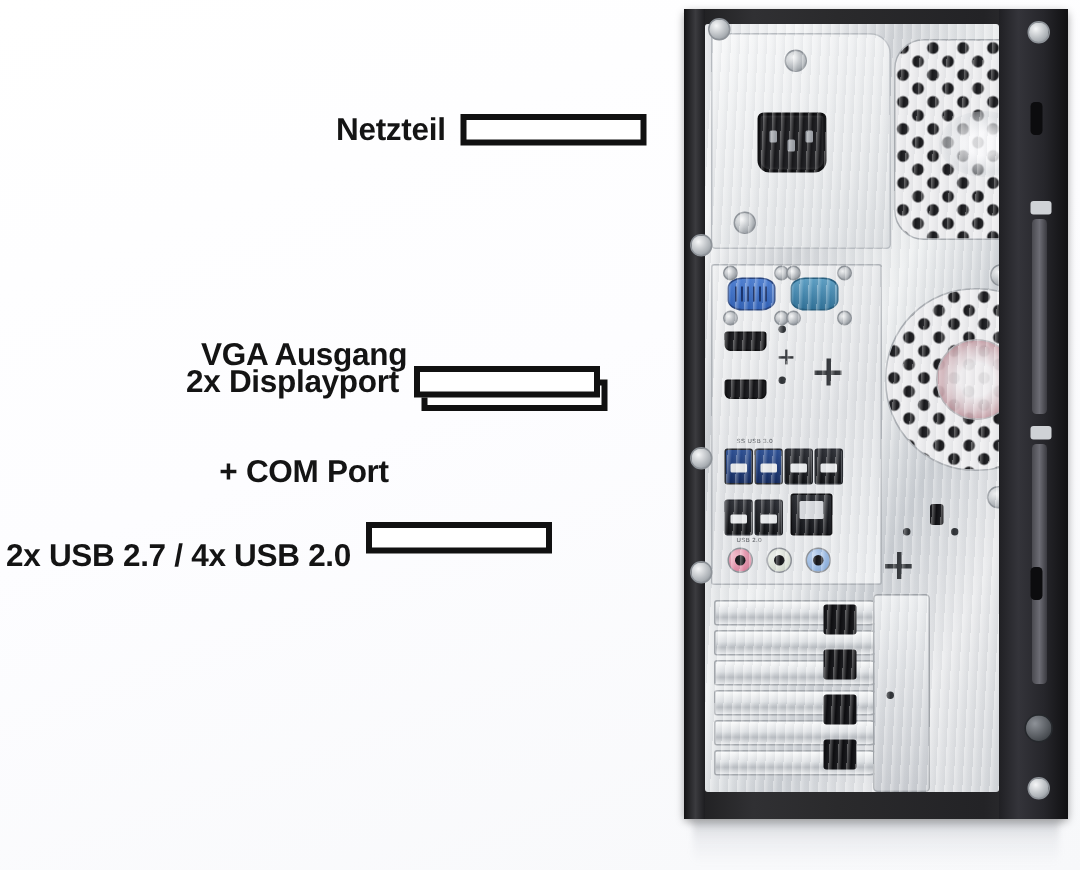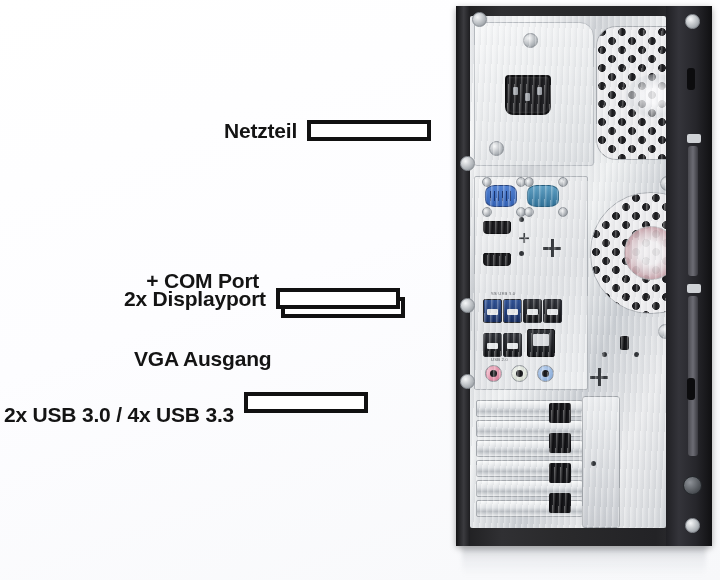--- a/index.html
+++ b/index.html
@@ -16,21 +16,20 @@
     font-family: "Liberation Sans", sans-serif;
     background: linear-gradient(160deg, #ffffff 0%, #fdfdff 45%, #f7f8fa 100%);
   }
 
   
   .callout {
     position: absolute;
     display: flex;
     align-items: center;
     white-space: pre;
-    margin-top: 44px;
   }
   .callout .label {
     font-weight: bold;
     color: #141414;
     font-size: 21px;
     line-height: 25px;
     letter-spacing: -0.2px;
   }
   .callout .label.two-line { line-height: 26px; }
   .callout .label.center { text-align: center; }
@@ -499,31 +498,31 @@
     <div class="chassis-screw" style="left:4px;  top:368px"></div>
   </div>
 
   <div class="callout" id="callout-netzteil">
     <div class="label">Netzteil</div>
     <div class="pointer-box"></div>
   </div>
 
   <div class="callout" id="callout-vga">
     <div class="label two-line center">
+      <div>VGA Ausgang</div>
       <div>+ COM Port</div>
-      <div>VGA Ausgang</div>
     </div>
     <div class="pointer-box" style="margin-bottom:26px"></div>
   </div>
 
   <div class="callout" id="callout-dp">
     <div class="label">2x Displayport</div>
     <div class="pointer-box"></div>
   </div>
 
   <div class="callout" id="callout-usb">
     <div class="label two-line left">
-      <div>2x USB 3.0 / 4x USB 3.3</div>
+      <div>2x USB 2.7 / 4x USB 2.0</div>
     </div>
     <div class="pointer-box" style="margin-bottom:26px"></div>
   </div>
 
 </div>
 
 </body></html>

